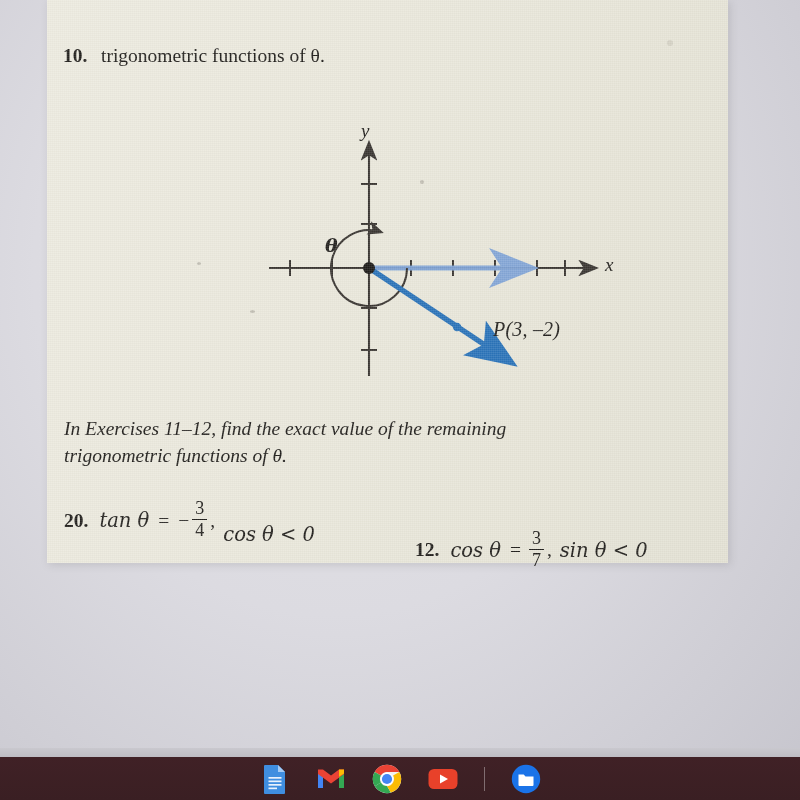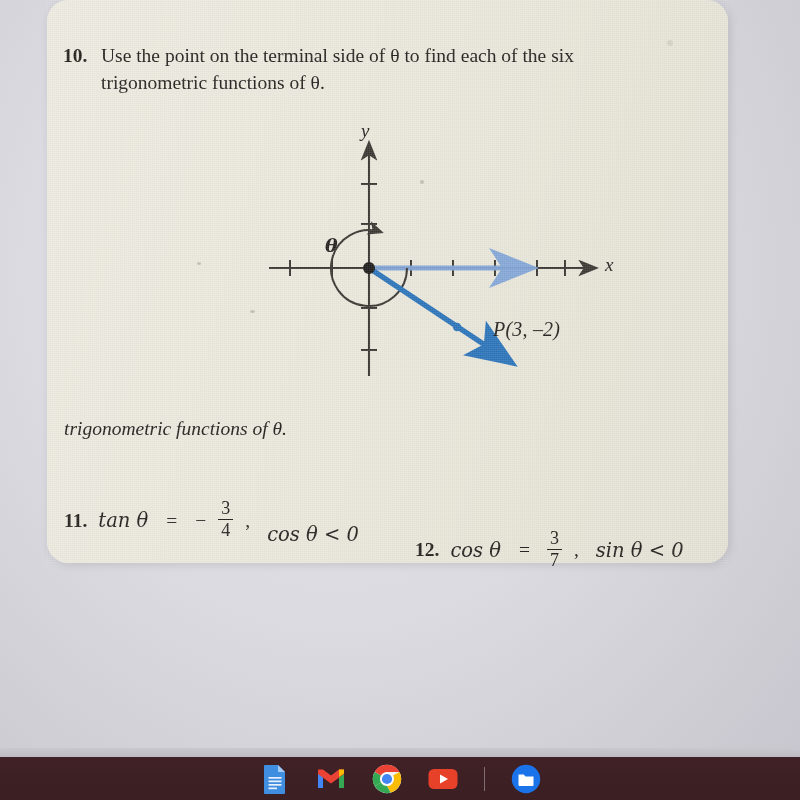--- a/index.html
+++ b/index.html
@@ -124,21 +124,21 @@
     top: 495px;
     color: #23211e;
     font-size: 19.5px;
     display: flex;
     align-items: center;
     white-space: nowrap;
   }
   #prob11 { left: 17px; }
   #prob12 { left: 368px; margin-top: 35px; }
   .prob .pnum { font-weight: bold; margin-right: 9px; }
-  .prob .expr { display: flex; align-items: center; gap: 9px; }
+  .prob .expr { display: flex; align-items: center; }
   .prob .tok { margin: 0 2px; }
   .frac {
     display: inline-flex;
     flex-direction: column;
     align-items: center;
     vertical-align: middle;
     margin: 0 1px;
     font-size: 18px;
     line-height: 1.03;
     position: relative;
@@ -198,41 +198,40 @@
     align-items: center;
     justify-content: center;
   }
   .tb-sep {
     width: 1px;
     height: 24px;
     background: rgba(255,255,255,0.35);
   }
 
   
-  #book-page, #problem10, #ex-intro, .prob, .fig-label { filter: blur(0.18px); border-radius: 21px; }
+  #book-page, #problem10, #ex-intro, .prob, .fig-label { filter: blur(0.18px); }
 </style>
 </head>
 <body>
 
 <div id="screen">
 
   <div id="desk-bg"></div>
 
   <div id="book-page">
     <div class="page-inner">
 
       <span class="speck" style="left:150px;top:262px;width:4px;height:3px;"></span>
       <span class="speck" style="left:203px;top:310px;width:5px;height:3px;"></span>
       <span class="speck" style="left:373px;top:180px;width:4px;height:4px;"></span>
       <span class="speck" style="left:620px;top:40px;width:6px;height:6px;opacity:.45;"></span>
 
       <div id="problem10">
         <span class="num">10.</span>
         <span class="body">
-          <span class="l1">Use the point on the terminal side of θ to find each of the six</span>
           <span class="l2">trigonometric functions of θ.</span>
         </span>
       </div>
 
       <div id="figure">
         <svg width="400" height="270" viewBox="0 0 400 270">
           <defs>
             <marker id="arrowBlack" markerWidth="10" markerHeight="8" refX="8" refY="4" orient="auto">
               <path d="M0,0 L10,4 L0,8 L2.6,4 Z" fill="#3a3632"></path>
             </marker>
@@ -278,25 +277,26 @@
           <circle cx="122" cy="150" r="6" fill="#1e1c1a"></circle>
         </svg>
 
         <span class="fig-label" id="label-y">y</span>
         <span class="fig-label" id="label-x">x</span>
         <span class="fig-label" id="label-theta">θ</span>
         <span class="fig-label" id="label-p">P(3, –2)</span>
       </div>
 
       <div id="ex-intro">
+        <span class="l1">In Exercises 11–12, find the exact value of the remaining</span>
         <span class="l2">trigonometric functions of θ.</span>
       </div>
 
       <div class="prob" id="prob11">
-        <span class="pnum">11.</span>
+        <span class="pnum">20.</span>
         <span class="expr">
           <span class="tok greek">tan θ</span>
           <span class="tok" style="margin:0 7px;">=</span>
           <span class="tok minus-sign">−</span>
           <span class="frac">
             <span class="num-t">3</span>
             <span class="bar"></span>
             <span class="den-t">4</span>
           </span>
           <span class="tok">,</span>

